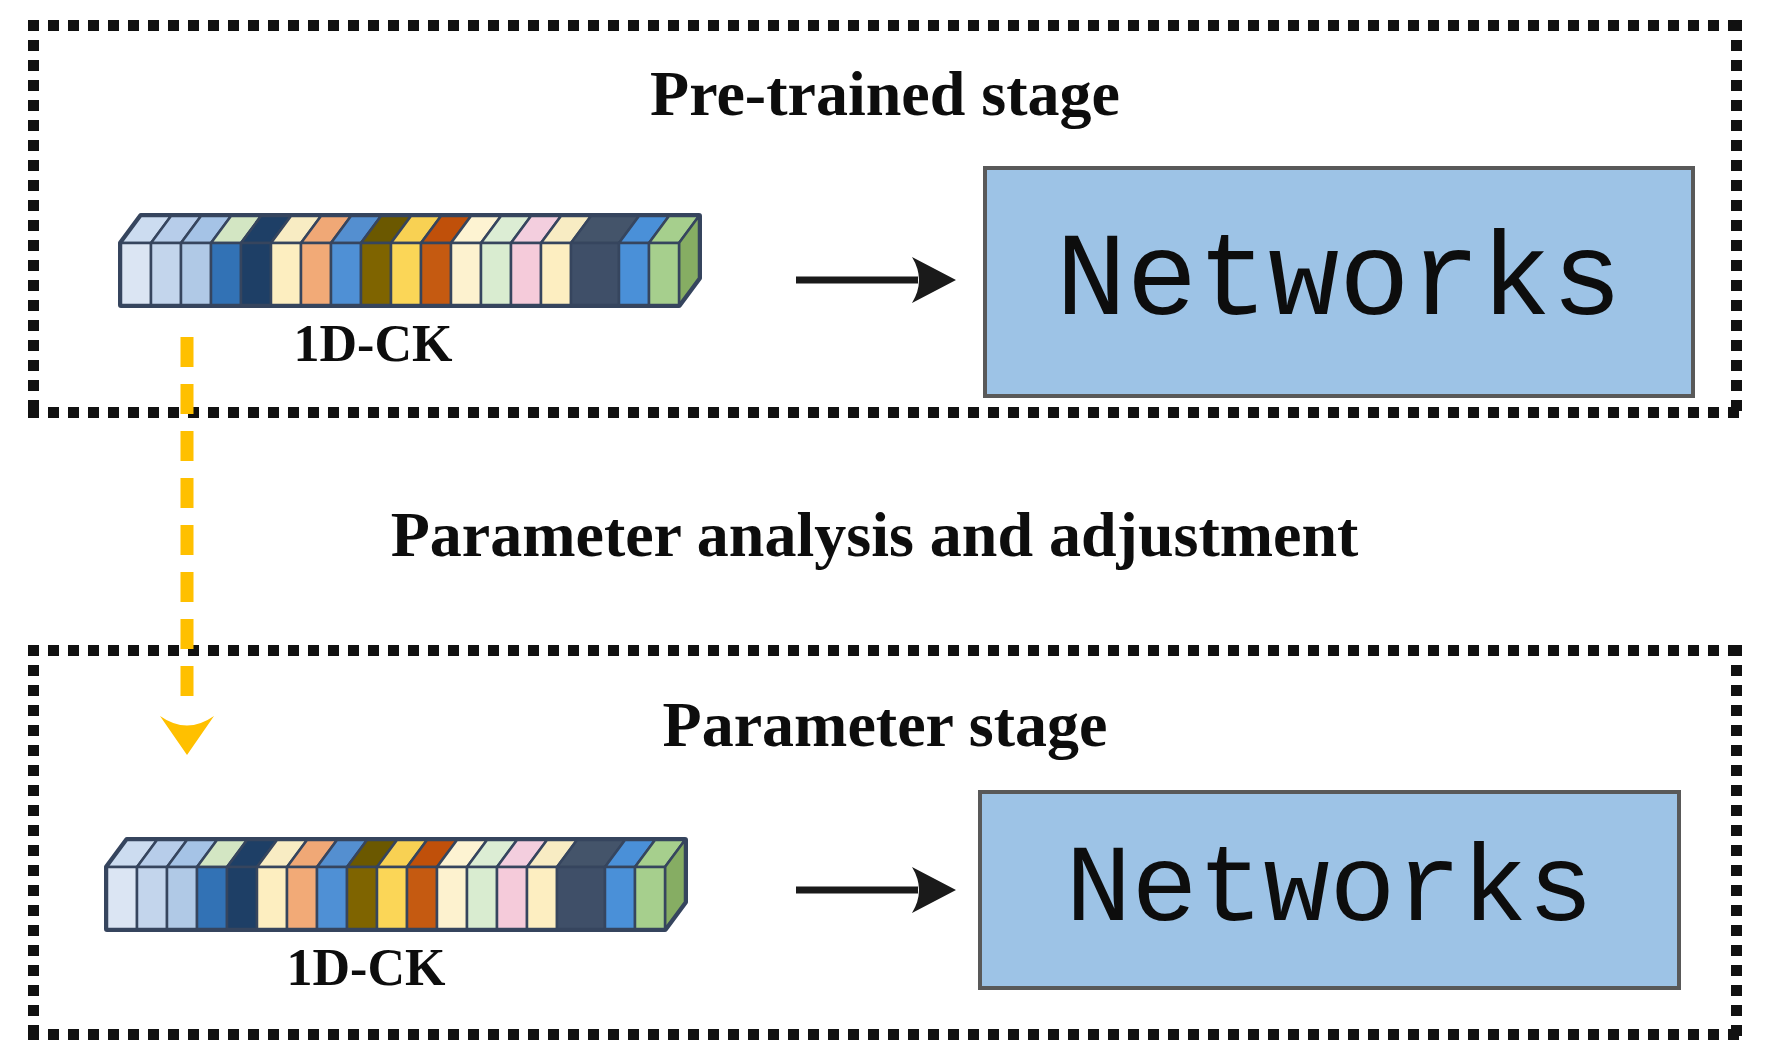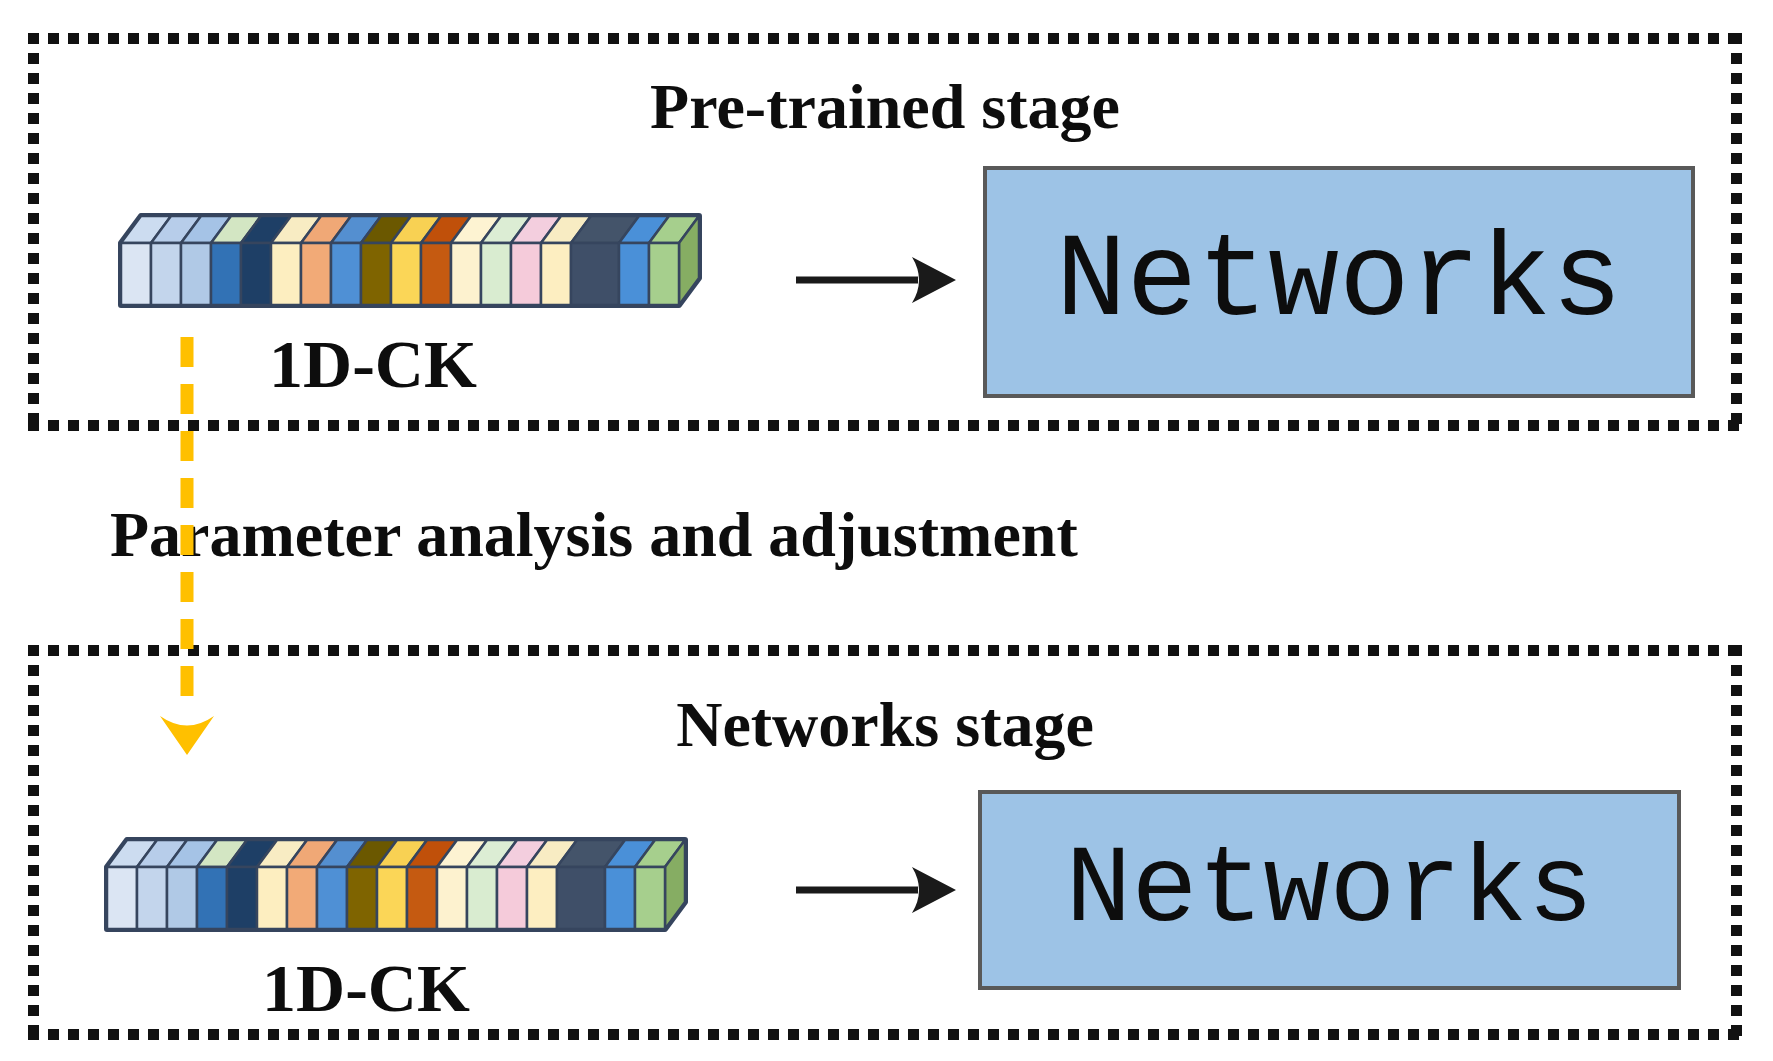--- a/index.html
+++ b/index.html
@@ -5,42 +5,42 @@
   html,body{margin:0;padding:0;background:#ffffff;}
   .canvas{
     position:relative;
     width:1773px;height:1061px;
     background:#ffffff;
     font-family:"Liberation Serif","DejaVu Serif",serif;
     overflow:hidden;
   }
   
   .stage-box{position:absolute;left:28px;width:1714px;}
-  .stage-box.top{top:33px;height:398px;}
+  .stage-box.top{top:20px;height:398px;}
   .stage-box.bottom{top:645px;height:395px;}
   .db{position:absolute;}
   .db.h{left:0;width:100%;height:11px;
         background:repeating-linear-gradient(90deg,var(--border-c) 0 11px,transparent 11px 20px);}
   .db.v{top:0;height:100%;width:11px;
         background:repeating-linear-gradient(180deg,var(--border-c) 0 11px,transparent 11px 20px);}
   .db.t{top:0;} .db.b{bottom:0;} .db.l{left:0;} .db.r{right:0;}
   
   .stage-title{
     position:absolute;left:0;width:100%;text-align:center;
     font-size:64px;font-weight:bold;color:#0d0d0d;line-height:1;
     letter-spacing:0px;
   }
   .stage-box.top .stage-title{top:42px;}
   .stage-box.bottom .stage-title{top:48px;}
   .kernel-label{
     position:absolute;width:400px;text-align:center;
-    font-size:68px;font-weight:bold;color:#0d0d0d;line-height:1;margin-top:12px;
+    font-size:52px;font-weight:bold;color:#0d0d0d;line-height:1;
   }
   .transition-label{
-    position:absolute;left:110px;width:1553px;top:497px;text-align:left;
+    position:absolute;left:98px;width:1553px;top:497px;text-align:center;
     font-size:64px;font-weight:bold;color:#0d0d0d;line-height:1.2;
   }
   
   .network-box{
     position:absolute;
     background:var(--net-fill);
     border:4px solid var(--net-border);
     display:flex;align-items:center;justify-content:center;
     color:#0d0d0d;
     box-sizing:border-box;
@@ -130,21 +130,21 @@
   <svg class="transfer-arrow" viewBox="0 0 80 430">
     <line class="transfer-line" x1="40" y1="4" x2="40" y2="368"></line>
     <path class="transfer-head" d="M40,422 L13,383 Q40,402 67,383 Z"></path>
   </svg>
 
   <div class="stage-box bottom">
     <div class="db h t"></div>
     <div class="db h b"></div>
     <div class="db v l"></div>
     <div class="db v r"></div>
-    <div class="stage-title">Networks stage</div>
+    <div class="stage-title">Parameter stage</div>
   </div>
 
   <svg class="strip s-bottom" viewBox="0 0 590 100">
       <polygon points="4,31 24,4 582,4 582,66 562,93 4,93" fill="#44546a" stroke="#36455e" stroke-width="6" stroke-linejoin="round"></polygon>
       <polygon points="4,31 24,4 54,4 34,31" fill="#ccdcf0" stroke="#36455e" stroke-width="2.5" stroke-linejoin="round"></polygon>
       <polygon points="34,31 54,4 84,4 64,31" fill="#b7cdea" stroke="#36455e" stroke-width="2.5" stroke-linejoin="round"></polygon>
       <polygon points="64,31 84,4 114,4 94,31" fill="#a5c3e6" stroke="#36455e" stroke-width="2.5" stroke-linejoin="round"></polygon>
       <polygon points="94,31 114,4 144,4 124,31" fill="#d3e6c3" stroke="#36455e" stroke-width="2.5" stroke-linejoin="round"></polygon>
       <polygon points="124,31 144,4 174,4 154,31" fill="#1e3f66" stroke="#36455e" stroke-width="2.5" stroke-linejoin="round"></polygon>
       <polygon points="154,31 174,4 204,4 184,31" fill="#f8ecc3" stroke="#36455e" stroke-width="2.5" stroke-linejoin="round"></polygon>

